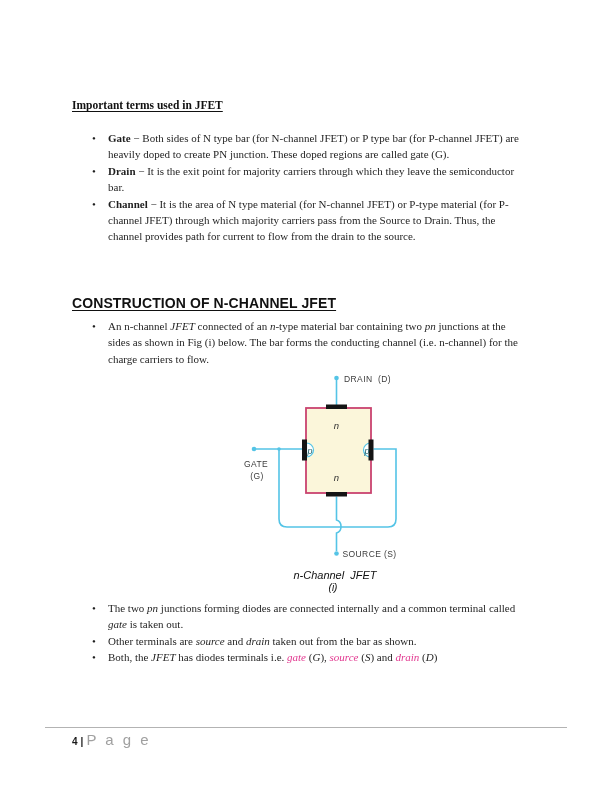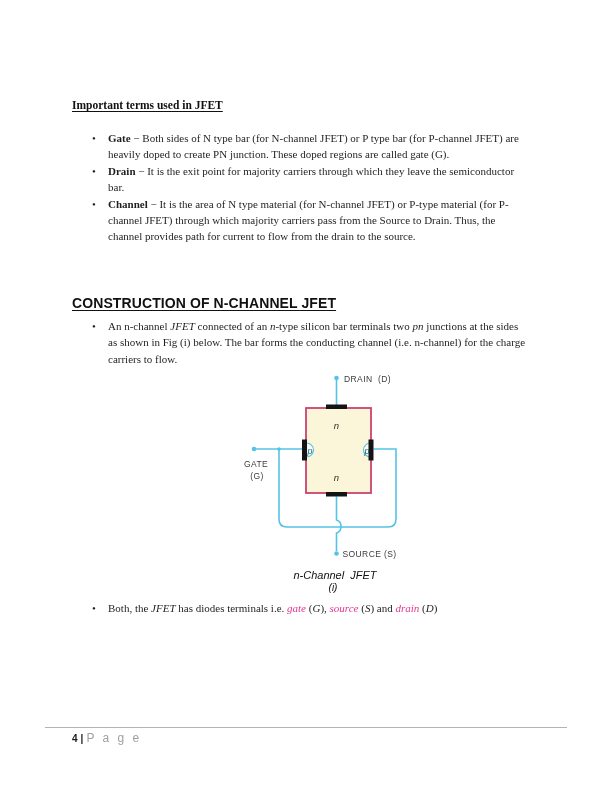--- a/index.html
+++ b/index.html
@@ -44,39 +44,39 @@
   .p-label{font-family:"Liberation Serif", serif;font-style:italic;font-size:9px;fill:#1f5e66;}
   .caption-text{font-family:"Liberation Serif", serif;font-style:italic;font-size:11px;fill:#111;white-space:pre;}
   .caption-fig{font-family:"Liberation Serif", serif;font-style:italic;font-size:10px;fill:#111;}
   .footer-line{position:absolute;left:45px;top:727px;width:522px;height:1px;background:#b3b3b3;}
   .footer{
     position:absolute;left:72px;top:731px;
     font-family:"Liberation Sans", sans-serif;font-size:10px;color:#1a1a1a;
   }
   .footer .pnum{font-weight:bold;}
   .footer .pipe{margin:0 3px 0 3px;font-weight:bold;}
-  .footer .pword{color:#a0a0a0;letter-spacing:2.5px;font-size:12px;}
+  .footer .pword{color:#a0a0a0;letter-spacing:2.5px;font-size:15px;}
 </style>
 </head>
 <body>
 
 <div class="page">
 
   <h1 class="h1">Important terms used in JFET</h1>
 
   <ul class="bullets" id="terms-list">
     <li><span class="b">Gate</span><span> − Both sides of N type bar (for N-channel JFET) or P type bar (for P-channel JFET) are heavily doped to create PN junction. These doped regions are called gate (G).</span></li>
     <li><span class="b">Drain</span><span> − It is the exit point for majority carriers through which they leave the semiconductor bar.</span></li>
     <li><span class="b">Channel</span><span> − It is the area of N type material (for N-channel JFET) or P-type material (for P-channel JFET) through which majority carriers pass from the Source to Drain. Thus, the channel provides path for current to flow from the drain to the source.</span></li>
   </ul>
 
   <h2 class="h2">CONSTRUCTION OF N-CHANNEL JFET</h2>
 
   <ul class="bullets" id="construction-list">
-    <li><span>An n-channel </span><span class="i">JFET</span><span> connected of an </span><span class="i">n</span><span>-type silicon bar terminals two </span><span class="i">pn</span><span> junctions at the sides as shown in Fig (i) below. The bar forms the conducting channel (i.e. n-channel) for the charge carriers to flow.</span></li>
+    <li><span>An n-channel </span><span class="i">JFET</span><span> connected of an </span><span class="i">n</span><span>-type material bar containing two </span><span class="i">pn</span><span> junctions at the sides as shown in Fig (i) below. The bar forms the conducting channel (i.e. n-channel) for the charge carriers to flow.</span></li>
   </ul>
 
   <svg class="diagram" width="210" height="235" viewBox="0 0 210 235" xmlns="http://www.w3.org/2000/svg">
 
     <path d="M19,84 H67 M44,84 V154 Q44,162 52,162 H153 Q161,162 161,154 V84 H138.5" fill="none" stroke-width="1.6" stroke="#54c4e6"></path>
     <circle cx="44" cy="84" r="1.8" fill="#54c4e6"></circle>
     <circle cx="19" cy="84" r="2.3" fill="#54c4e6"></circle>
 
     <path d="M101.5,14.5 V40" fill="none" stroke-width="1.6" stroke="#54c4e6"></path>
     <circle cx="101.5" cy="13" r="2.3" fill="#54c4e6"></circle>
@@ -102,20 +102,22 @@
     <text class="terminal-label" x="109" y="17">DRAIN  (D)</text>
     <text class="terminal-label" x="21" y="102" text-anchor="middle">GATE</text>
     <text class="terminal-label" x="22" y="114" text-anchor="middle">(G)</text>
     <text class="terminal-label" x="107.5" y="192">SOURCE (S)</text>
 
     <text class="caption-text" x="100" y="214" text-anchor="middle">n-Channel  JFET</text>
     <text class="caption-fig" x="98" y="226" text-anchor="middle">(i)</text>
   </svg>
 
   <ul class="bullets" id="post-list">
+    <li><span>The two </span><span class="i">pn</span><span> junctions forming diodes are connected internally and a common terminal called </span><span class="i">gate</span><span> is taken out.</span></li>
+    <li><span>Other terminals are </span><span class="i">source</span><span> and </span><span class="i">drain</span><span> taken out from the bar as shown.</span></li>
     <li><span>Both, the </span><span class="i">JFET</span><span> has diodes terminals i.e. </span><span class="i pink">gate</span><span> (</span><span class="i">G</span><span>), </span><span class="i pink">source</span><span> (</span><span class="i">S</span><span>) and </span><span class="i pink">drain</span><span> (</span><span class="i">D</span><span>)</span></li>
   </ul>
 
   <div class="footer-line"></div>
   <div class="footer">
     <span class="pnum">4</span><span class="pipe">|</span><span class="pword">P a g e</span>
   </div>
 
 </div>
 

